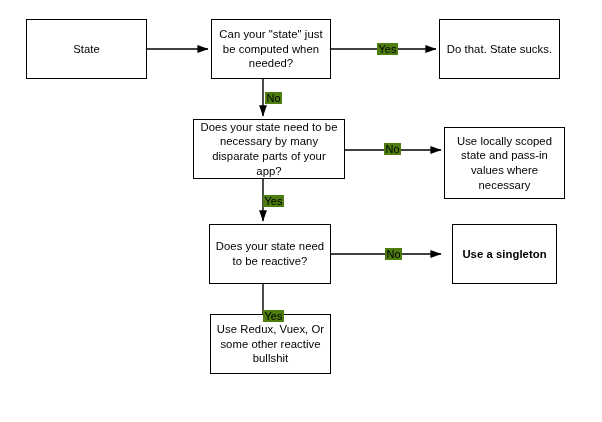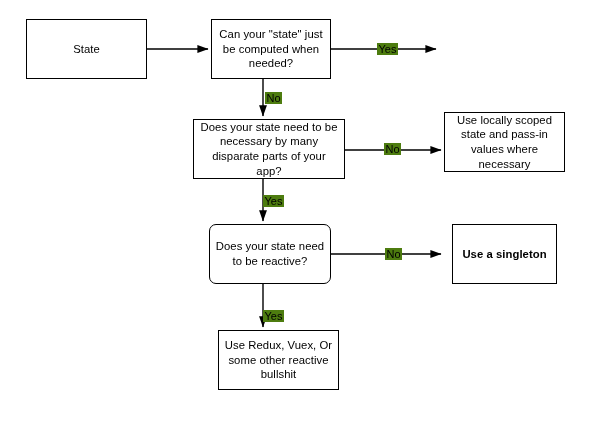--- a/index.html
+++ b/index.html
@@ -81,38 +81,41 @@
   </svg>
 
   <div class="node" style="left:26px;  top:19px;  width:121px; height:60px;">
     <span>State</span>
   </div>
 
   <div class="node" style="left:211px; top:19px;  width:120px; height:60px;">
     <span>Can your "state" just be computed when needed?</span>
   </div>
 
+  <div class="node" style="left:439px; top:19px;  width:121px; height:60px;">
+    <span>Do that. State sucks.</span>
+  </div>
 
   <div class="node" style="left:193px; top:119px; width:152px; height:60px;">
     <span>Does your state need to be necessary by many disparate parts of your app?</span>
   </div>
 
-  <div class="node" style="left:444px; top:112px; width:121px; height:60px;">
+  <div class="node" style="left:444px; top:127px; width:121px; height:72px;">
     <span>Use locally scoped state and pass-in values where necessary</span>
   </div>
 
-  <div class="node" style="left:209px; top:224px; width:122px; height:60px;border-radius:7px;">
+  <div class="node" style="left:209px; top:224px; width:122px; height:60px;">
     <span>Does your state need to be reactive?</span>
   </div>
 
   <div class="node" style="left:452px; top:224px; width:105px; height:60px;font-weight:bold;">
     <span>Use a singleton</span>
   </div>
 
-  <div class="node" style="left:210px; top:330px; width:121px; height:60px;margin-left:8px;">
+  <div class="node" style="left:210px; top:314px; width:121px; height:60px;">
     <span>Use Redux, Vuex, Or some other reactive bullshit</span>
   </div>
 
   <div class="edge-label" style="left:377px; top:43px;">Yes</div>
 
   <div class="edge-label" style="left:265px; top:92px;">No</div>
 
   <div class="edge-label" style="left:384px; top:143px;">No</div>
 
   <div class="edge-label" style="left:263px; top:195px;">Yes</div>

